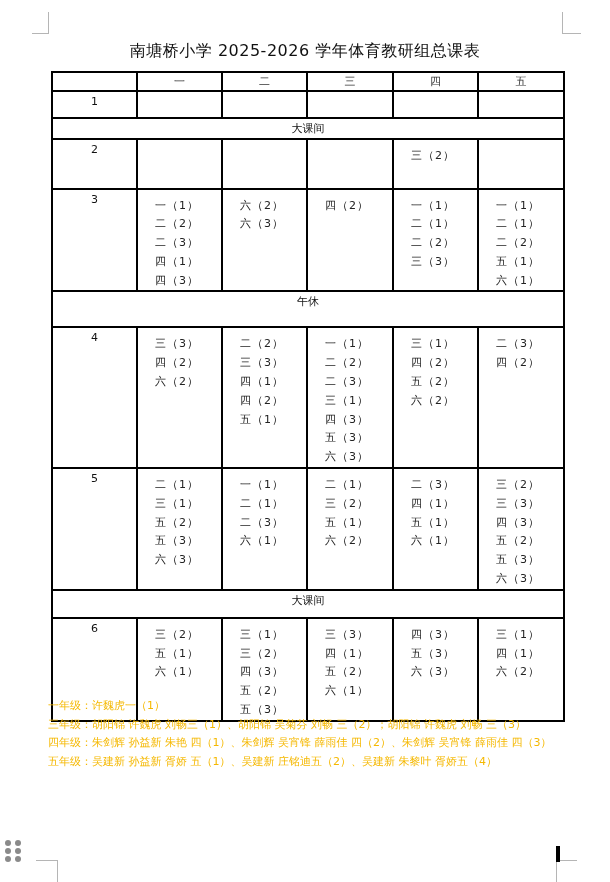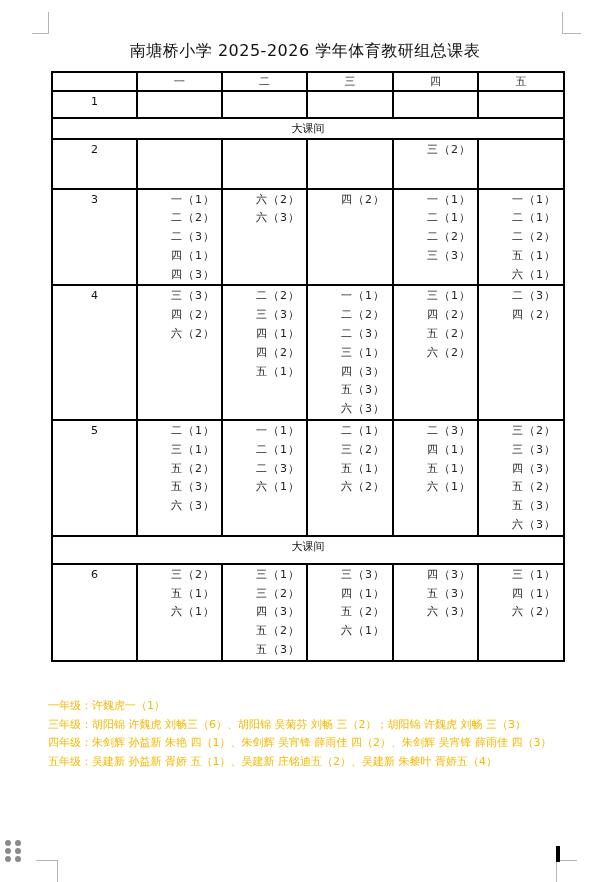--- a/index.html
+++ b/index.html
@@ -22,21 +22,21 @@
     position:absolute; left:51px; top:71px; width:512px;
     border-collapse:collapse; table-layout:fixed;
     font-size:11px;
   }
   table.sched td {
     border:2px solid #000; padding:0; vertical-align:top; text-align:center;
     line-height:18.5px;
   }
   table.sched td.period { font-weight:normal; padding-top:1px; }
   table.sched td.head { height:17px; line-height:17px; font-size:11px; color:#333; }
-  .cell-list { text-align:left; padding-left:17px; padding-top:1px;margin-left:16px; }
+  .cell-list { text-align:left; padding-left:17px; padding-top:7px; }
   .cell-list div { height:18.8px; line-height:18.8px; white-space:nowrap; letter-spacing:1px; color:#222; }
   td.break { text-align:center; line-height:16px; padding-top:1px;font-family:Liberation Serif, serif; }
 
   .notes {
     position:absolute; left:48px; top:697px; width:510px;
     color:#f5b800; font-size:11px; line-height:18.5px;
   }
   .notes p { margin:0; word-break:break-all; }
   .cursor {
     position:absolute; left:556px; top:846px; width:4px; height:16px; background:#000;
@@ -149,20 +149,23 @@
         <td>
           <div class="cell-list">
             <div>一（1）</div>
             <div>二（1）</div>
             <div>二（2）</div>
             <div>五（1）</div>
             <div>六（1）</div>
           </div>
         </td>
       </tr>
+      <tr style="height: 36px;">
+        <td colspan="6" class="break">午休</td>
+      </tr>
       <tr style="height: 131px;">
         <td class="period">4</td>
         <td>
           <div class="cell-list">
             <div>三（3）</div>
             <div>四（2）</div>
             <div>六（2）</div>
           </div>
         </td>
         <td>
@@ -288,21 +291,21 @@
             <div>四（1）</div>
             <div>六（2）</div>
           </div>
         </td>
       </tr>
     </tbody>
 </table>
 
 <div class="notes">
   <p>一年级：许魏虎一（1）</p>
-  <p>三年级：胡阳锦 许魏虎 刘畅三（6）、胡阳锦 吴菊芬 刘畅 三（2）；胡阳锦 许魏虎 刘畅 三（3）</p>
+  <p>三年级：胡阳锦 许魏虎 刘畅三（1）、胡阳锦 吴菊芬 刘畅 三（2）；胡阳锦 许魏虎 刘畅 三（3）</p>
   <p>四年级：朱剑辉 孙益新 朱艳 四（1）、朱剑辉 吴宵锋 薛雨佳 四（2）、朱剑辉 吴宵锋 薛雨佳 四（3）</p>
   <p>五年级：吴建新 孙益新 胥娇 五（1）、吴建新 庄铭迪五（2）、吴建新 朱黎叶 胥娇五（4）</p>
 </div>
 
 <div class="cursor"></div>
 
 <div class="drag-handle">
   <span></span>
     <span></span>
   <span></span>

